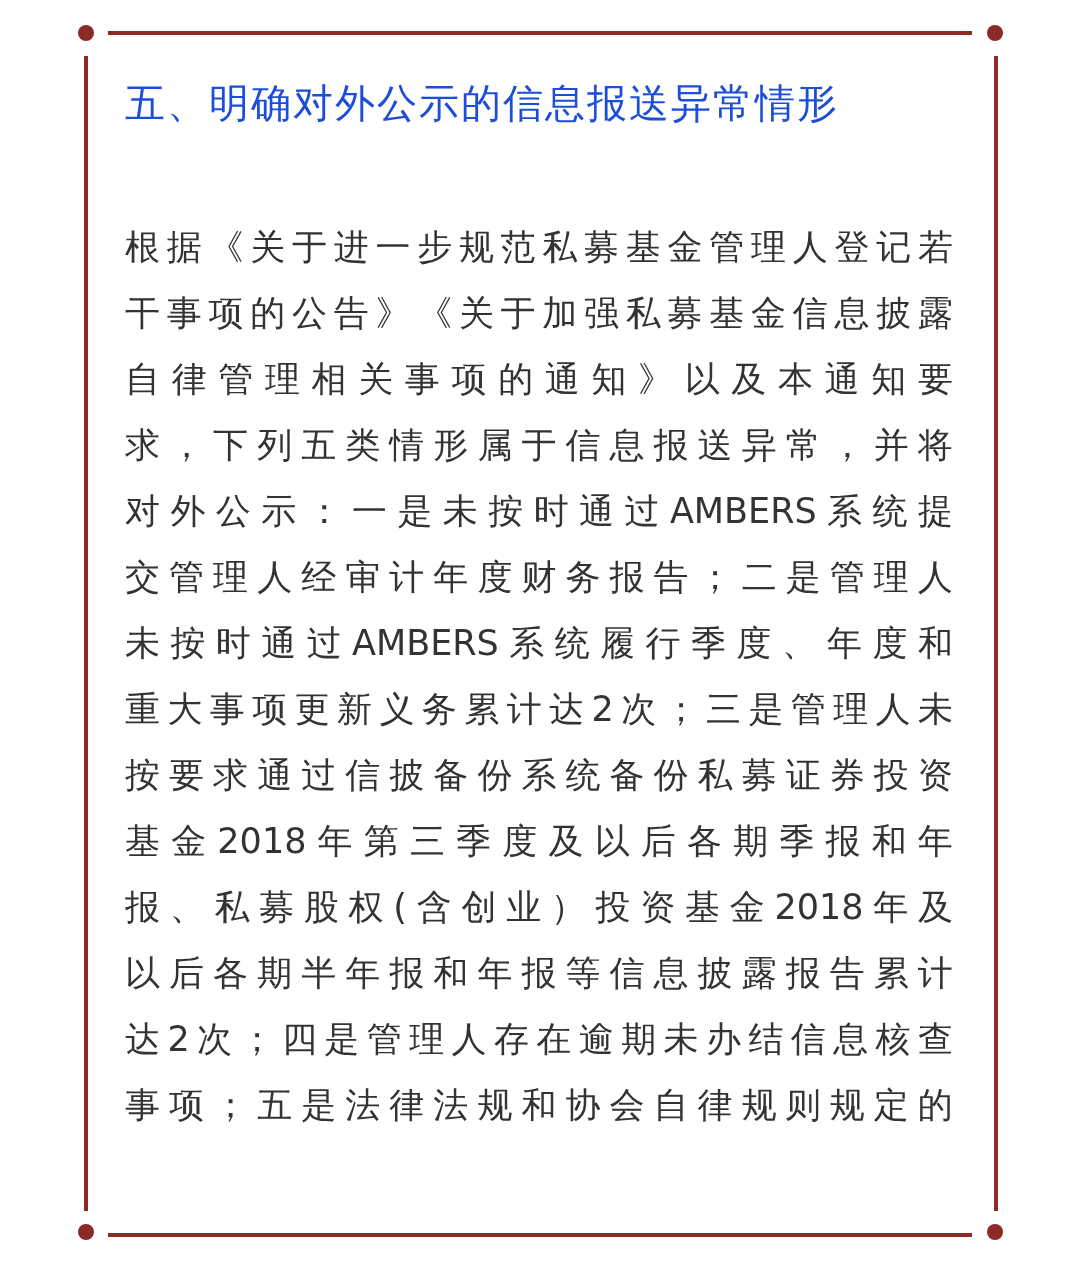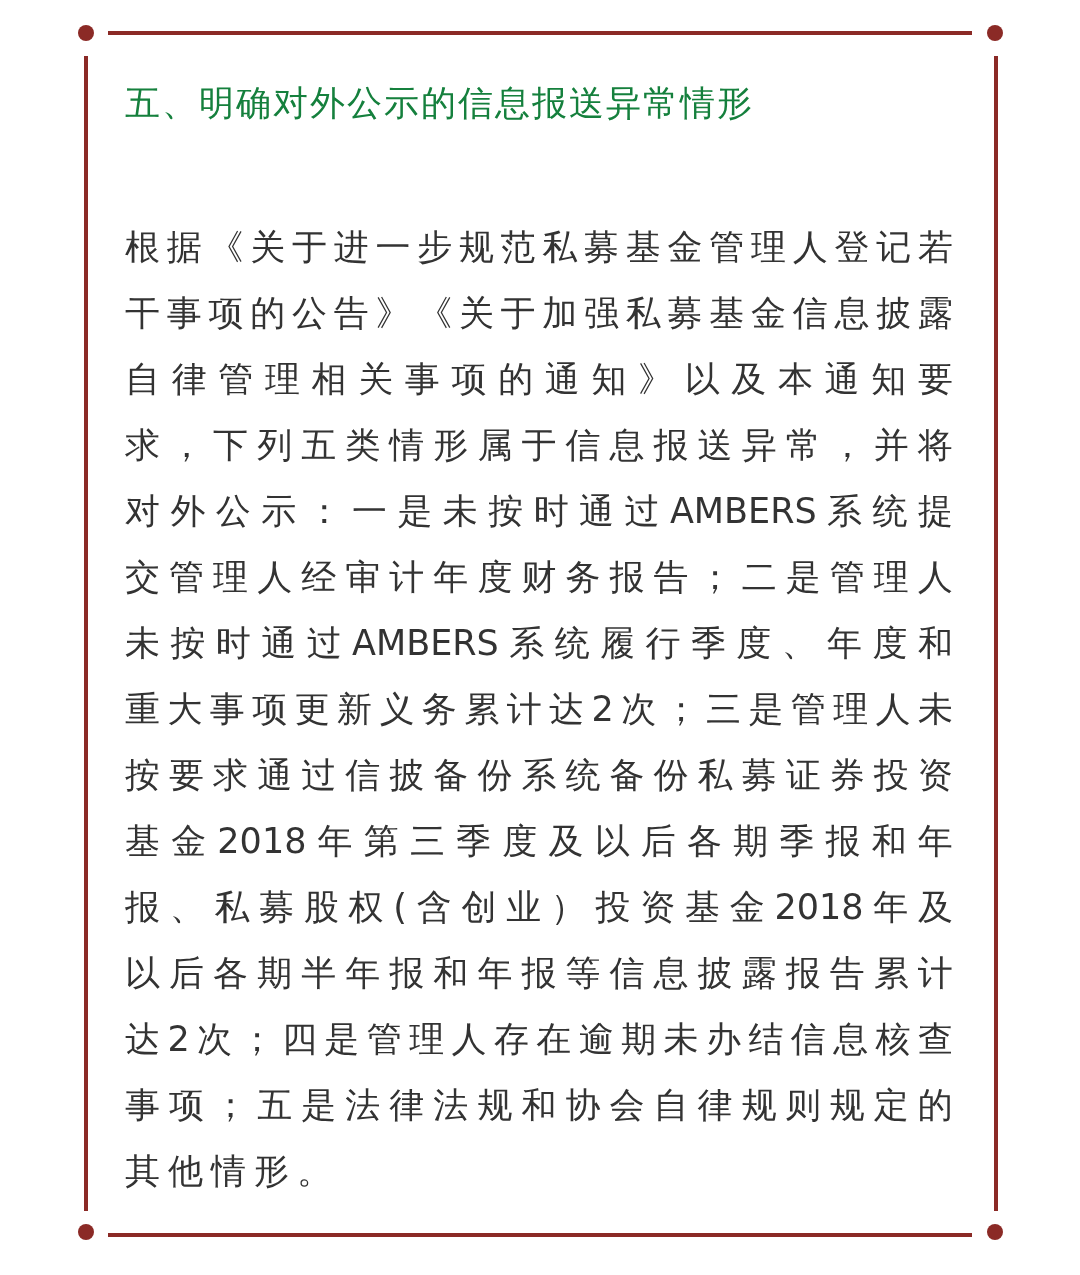--- a/index.html
+++ b/index.html
@@ -13,21 +13,21 @@
     background: var(--frame, #8b2a26);
   }
   .frame-line-h {
     position: absolute; height: 4px; background: var(--frame, #8b2a26);
   }
   .frame-line-v {
     position: absolute; width: 4px; background: var(--frame, #8b2a26);
   }
   .heading {
     position: absolute; left: 125px; top: 78px;
-    font-size: 35px; color: #15803d; letter-spacing: 2px;
+    font-size: 40px; color: #1d4ed8; letter-spacing: 2px;
     white-space: nowrap; line-height: 50px;
   }
   .body-text {
     position: absolute; left: 125px; top: 214px; width: 828px;
     font-size: 35px; color: #333333; line-height: 66px;
   }
   .body-line {
     display: block; height: 66px; white-space: nowrap;
     text-align: justify; text-align-last: justify;
   }
@@ -332,14 +332,13 @@
       <span>协</span>
       <span>会</span>
       <span>自</span>
       <span>律</span>
       <span>规</span>
       <span>则</span>
       <span>规</span>
       <span>定</span>
       <span>的</span>
     </span>
-  <span class="body-line last">其他情形。</span>
 </div>
 
 </body></html>

